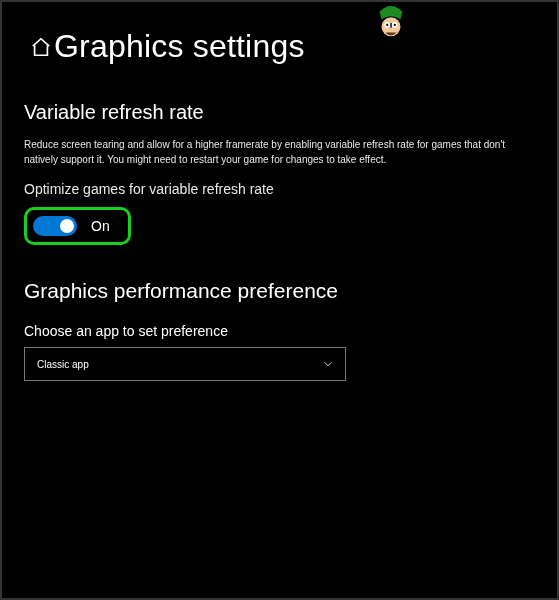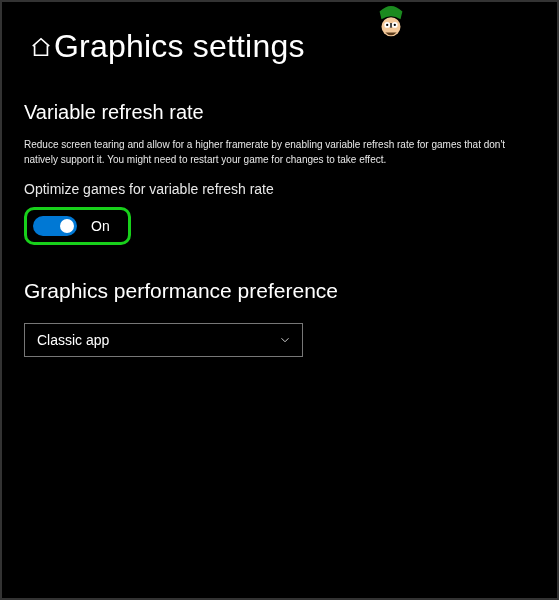--- a/index.html
+++ b/index.html
@@ -127,31 +127,31 @@
   .section-heading2 {
     font-size: 21px;
     font-weight: 400;
     margin: 0 0 20px 0;
   }
   .dropdown-label {
     font-size:14px;
     margin: 14px 0 8px 0;
   }
   .dropdown {
-    width: 279px;
+    width: 322px;
     height: 34px;
     border: 1px solid #777;
     background: transparent;
     display:flex;
     align-items:center;
     justify-content:space-between;
     padding: 0 10px 0 12px;
     box-sizing:border-box;
     cursor:pointer;
-    font-size:14px;
+    font-size:10px;
   }
   .chevron {
     width:14px;
     height:14px;
     display:flex;
     align-items:center;
     justify-content:center;
   }
   .chevron svg { stroke:#ddd; }
 </style>
@@ -192,20 +192,21 @@
 
     <div class="toggle-row highlight-box">
       <div class="toggle">
         <div class="toggle-knob"></div>
       </div>
       <div class="toggle-state">On</div>
     </div>
 
     <div class="section2">
       <h2 class="section-heading2">Graphics performance preference</h2>
+      <p class="dropdown-label">Choose an app to set preference</p>
       <div class="dropdown">
         <span>Classic app</span>
         <span class="chevron">
           <svg width="14" height="14" viewBox="0 0 24 24" fill="none" stroke-width="1.6">
             <path d="M6 9l6 6 6-6"></path>
           </svg>
         </span>
       </div>
     </div>
 

